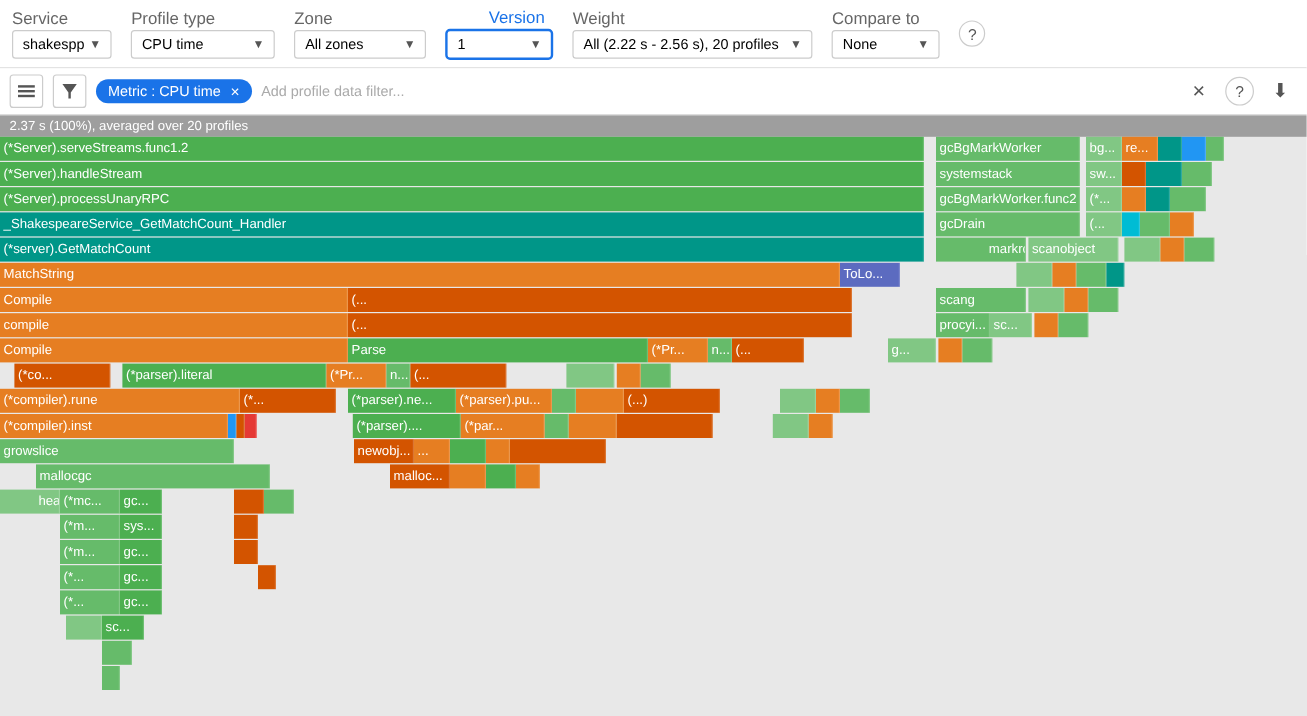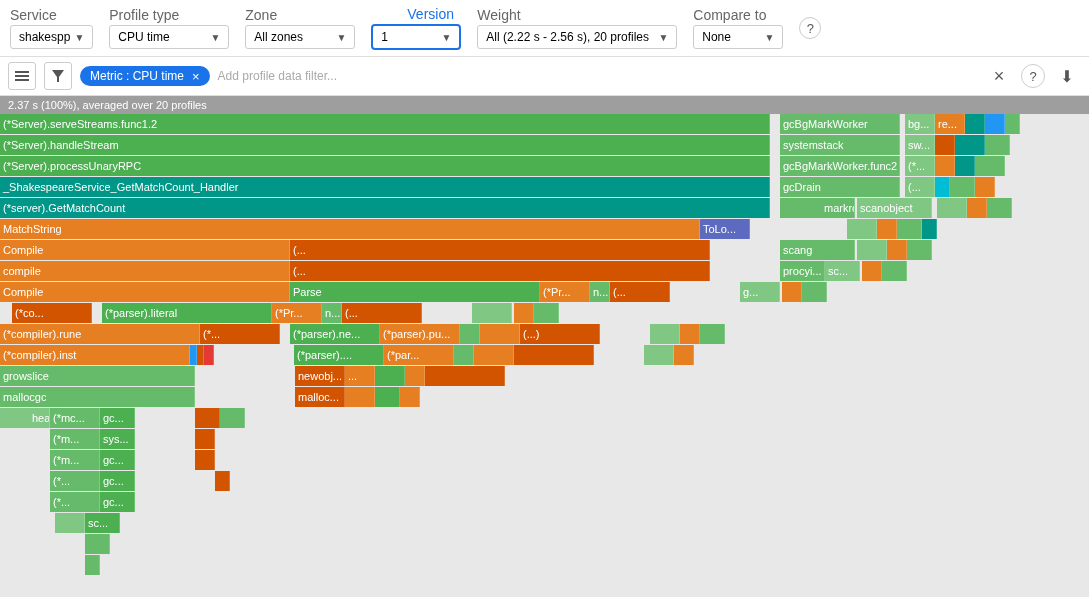--- a/index.html
+++ b/index.html
@@ -393,21 +393,21 @@
       <div class="spacer" style="width:100px;"></div>
       <div class="flame-block c-orange-dark" style="width:50px;">newobj...</div>
       <div class="flame-block c-orange" style="width:30px;">...</div>
       <div class="flame-block c-green-dark" style="width:30px;"></div>
       <div class="flame-block c-orange" style="width:20px;"></div>
       <div class="flame-block c-orange-dark" style="width:80px;"></div>
       <div class="spacer" style="width:100px;"></div>
     </div>
 
     <div class="flame-row">
-      <div class="flame-block c-green" style="width:195px;">mallocgc</div>
+      <div class="flame-block c-green" style="width:195px;margin-left:30px;">mallocgc</div>
       <div class="spacer" style="width:100px;"></div>
       <div class="flame-block c-orange-dark" style="width:50px;">malloc...</div>
       <div class="flame-block c-orange" style="width:30px;"></div>
       <div class="flame-block c-green-dark" style="width:25px;"></div>
       <div class="flame-block c-orange" style="width:20px;"></div>
       <div class="spacer" style="width:100px;"></div>
     </div>
 
     <div class="flame-row">
       <div class="flame-block c-green-light" style="width:50px;padding-left:32px;">heapB...</div>

